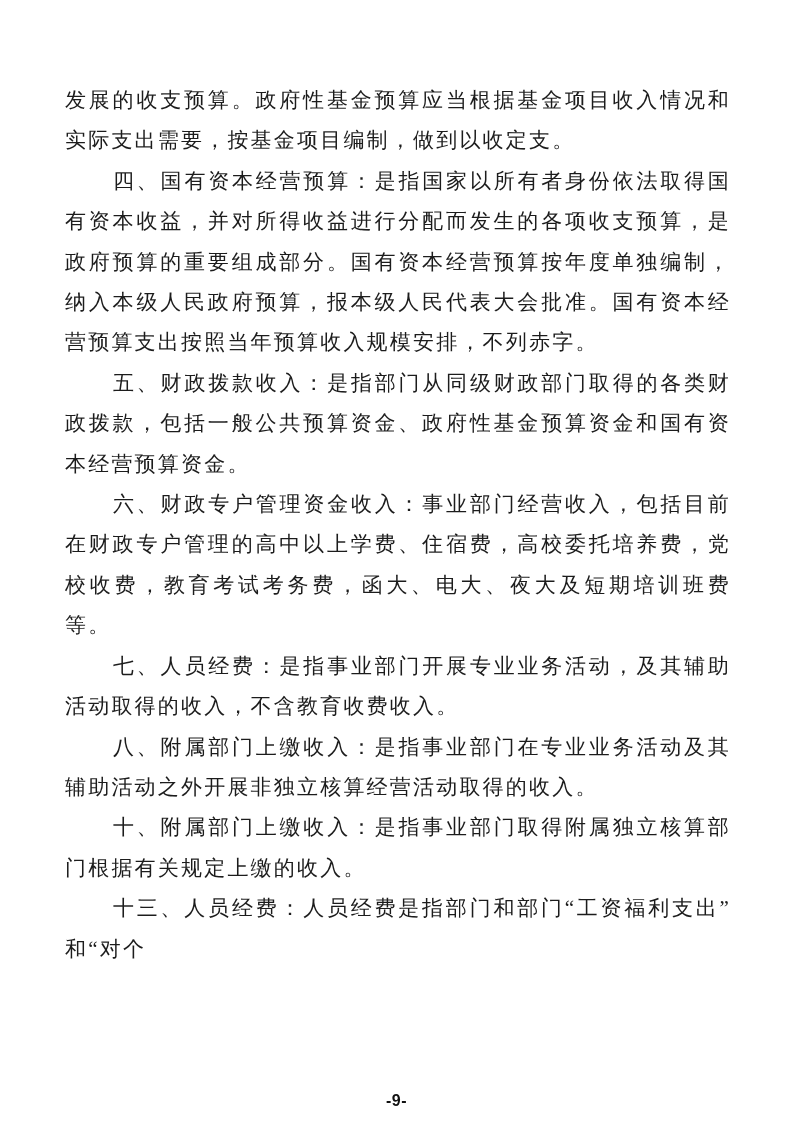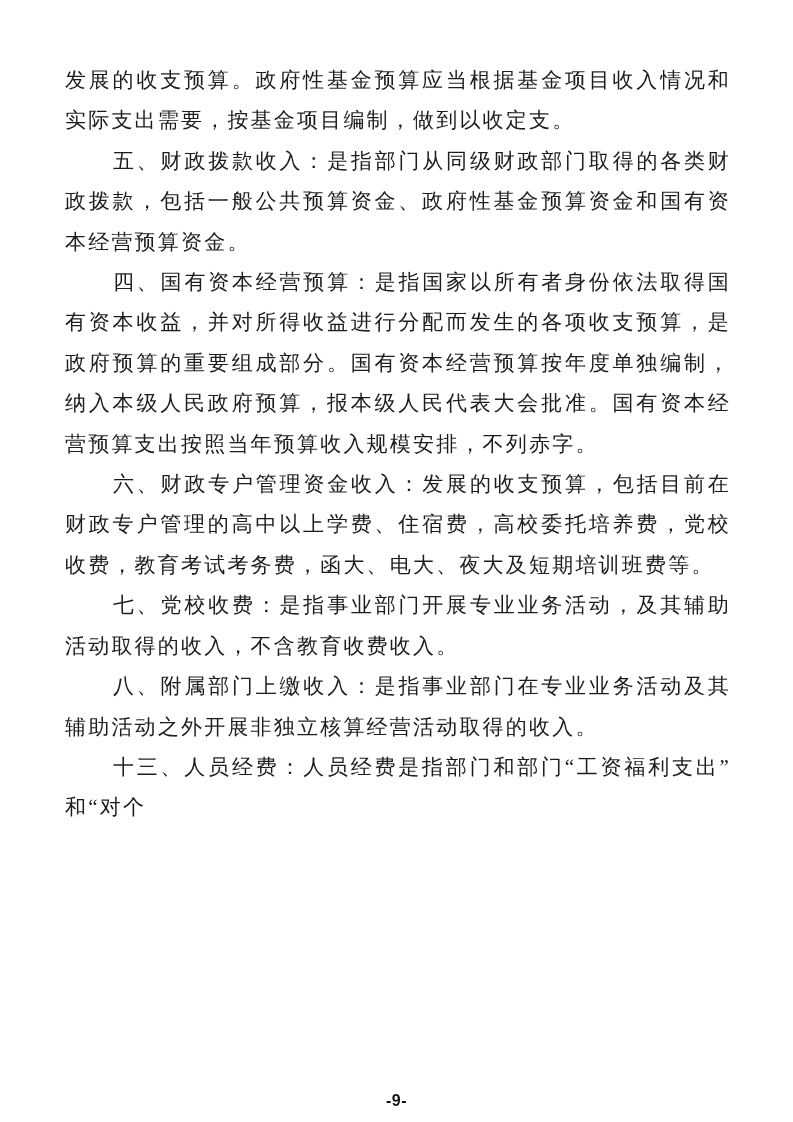--- a/index.html
+++ b/index.html
@@ -7,21 +7,21 @@
     padding: 0;
     background: #ffffff;
   }
   .page {
     position: relative;
     width: 793px;
     height: 1122px;
     background: #ffffff;
     overflow: hidden;
     box-sizing: border-box;
-    padding: 60px 62px 0 65px;
+    padding: 80px 62px 0 65px;
   }
   .doc-body {
     font-family: "Liberation Serif", "DejaVu Serif", serif;
     font-size: 21px;
     line-height: 40.4px;
     color: #1c1c1c;
     text-align: justify;
     text-justify: inter-ideograph;
     letter-spacing: 2.2px;
   }
@@ -47,23 +47,24 @@
     color: #111111;
     letter-spacing: 0.5px;
   }
 </style>
 </head>
 <body>
 
 <div class="page">
   <main class="doc-body">
     <p class="para no-indent">发展的收支预算。政府性基金预算应当根据基金项目收入情况和实际支出需要，按基金项目编制，做到以收定支。</p>
+    <p class="para">四、国有资本经营预算：是指国家以所有者身份依法取得国有资本收益，并对所得收益进行分配而发生的各项收支预算，是政府预算的重要组成部分。国有资本经营预算按年度单独编制，纳入本级人民政府预算，报本级人民代表大会批准。国有资本经营预算支出按照当年预算收入规模安排，不列赤字。</p>
     <p class="para">五、财政拨款收入：是指部门从同级财政部门取得的各类财政拨款，包括一般公共预算资金、政府性基金预算资金和国有资本经营预算资金。</p>
-    <p class="para">四、国有资本经营预算：是指国家以所有者身份依法取得国有资本收益，并对所得收益进行分配而发生的各项收支预算，是政府预算的重要组成部分。国有资本经营预算按年度单独编制，纳入本级人民政府预算，报本级人民代表大会批准。国有资本经营预算支出按照当年预算收入规模安排，不列赤字。</p>
-    <p class="para">六、财政专户管理资金收入：发展的收支预算，包括目前在财政专户管理的高中以上学费、住宿费，高校委托培养费，党校收费，教育考试考务费，函大、电大、夜大及短期培训班费等。</p>
-    <p class="para">七、党校收费：是指事业部门开展专业业务活动，及其辅助活动取得的收入，不含教育收费收入。</p>
+    <p class="para">六、财政专户管理资金收入：事业部门经营收入，包括目前在财政专户管理的高中以上学费、住宿费，高校委托培养费，党校收费，教育考试考务费，函大、电大、夜大及短期培训班费等。</p>
+    <p class="para">七、人员经费：是指事业部门开展专业业务活动，及其辅助活动取得的收入，不含教育收费收入。</p>
     <p class="para">八、附属部门上缴收入：是指事业部门在专业业务活动及其辅助活动之外开展非独立核算经营活动取得的收入。</p>
+    <p class="para">十、附属部门上缴收入：是指事业部门取得附属独立核算部门根据有关规定上缴的收入。</p>
     <p class="para">十三、人员经费：人员经费是指部门和部门“工资福利支出”和“对个</p>
   </main>
   <footer class="page-footer">
     <span class="page-number">-9-</span>
   </footer>
 </div>
 
 </body></html>

